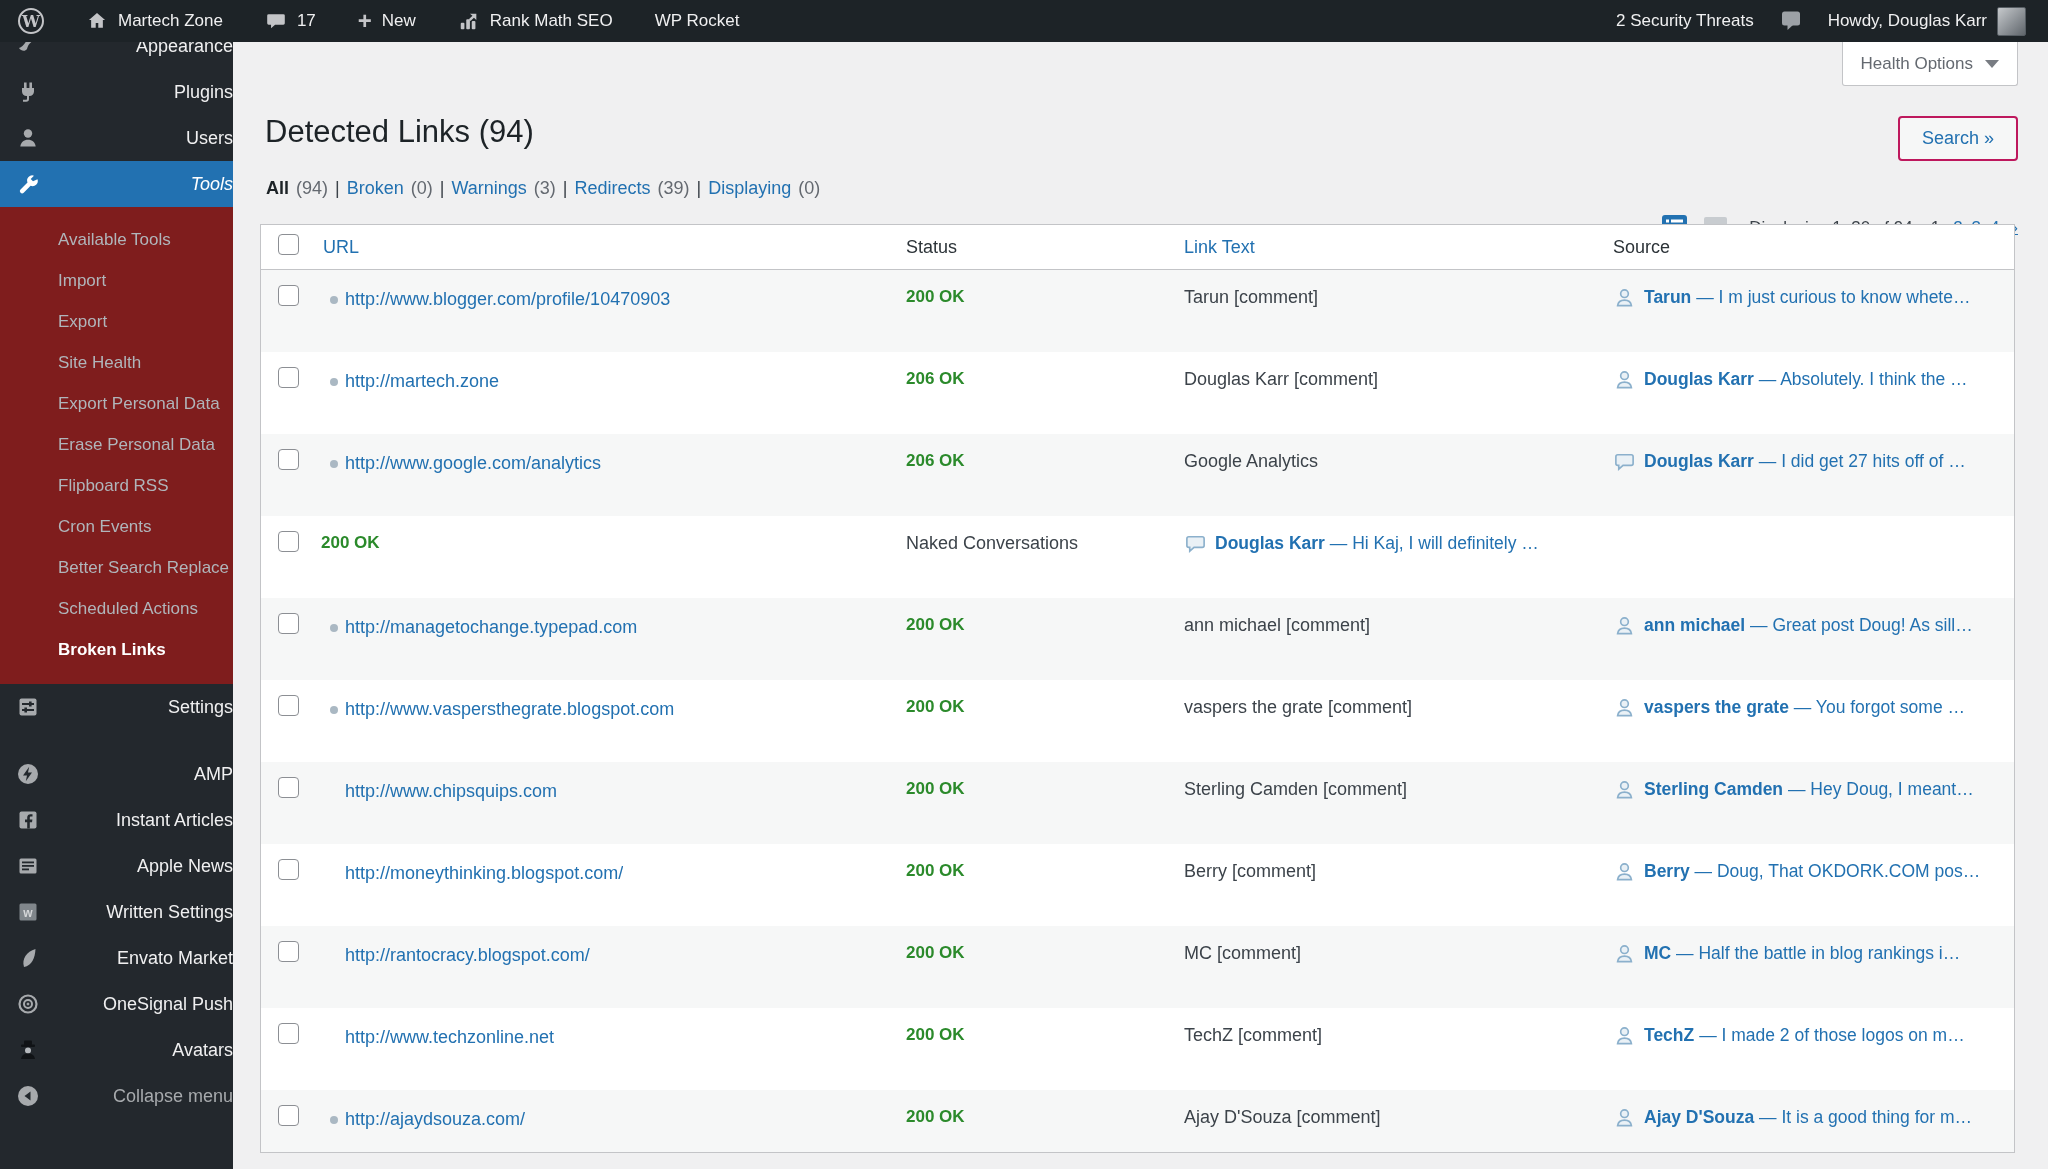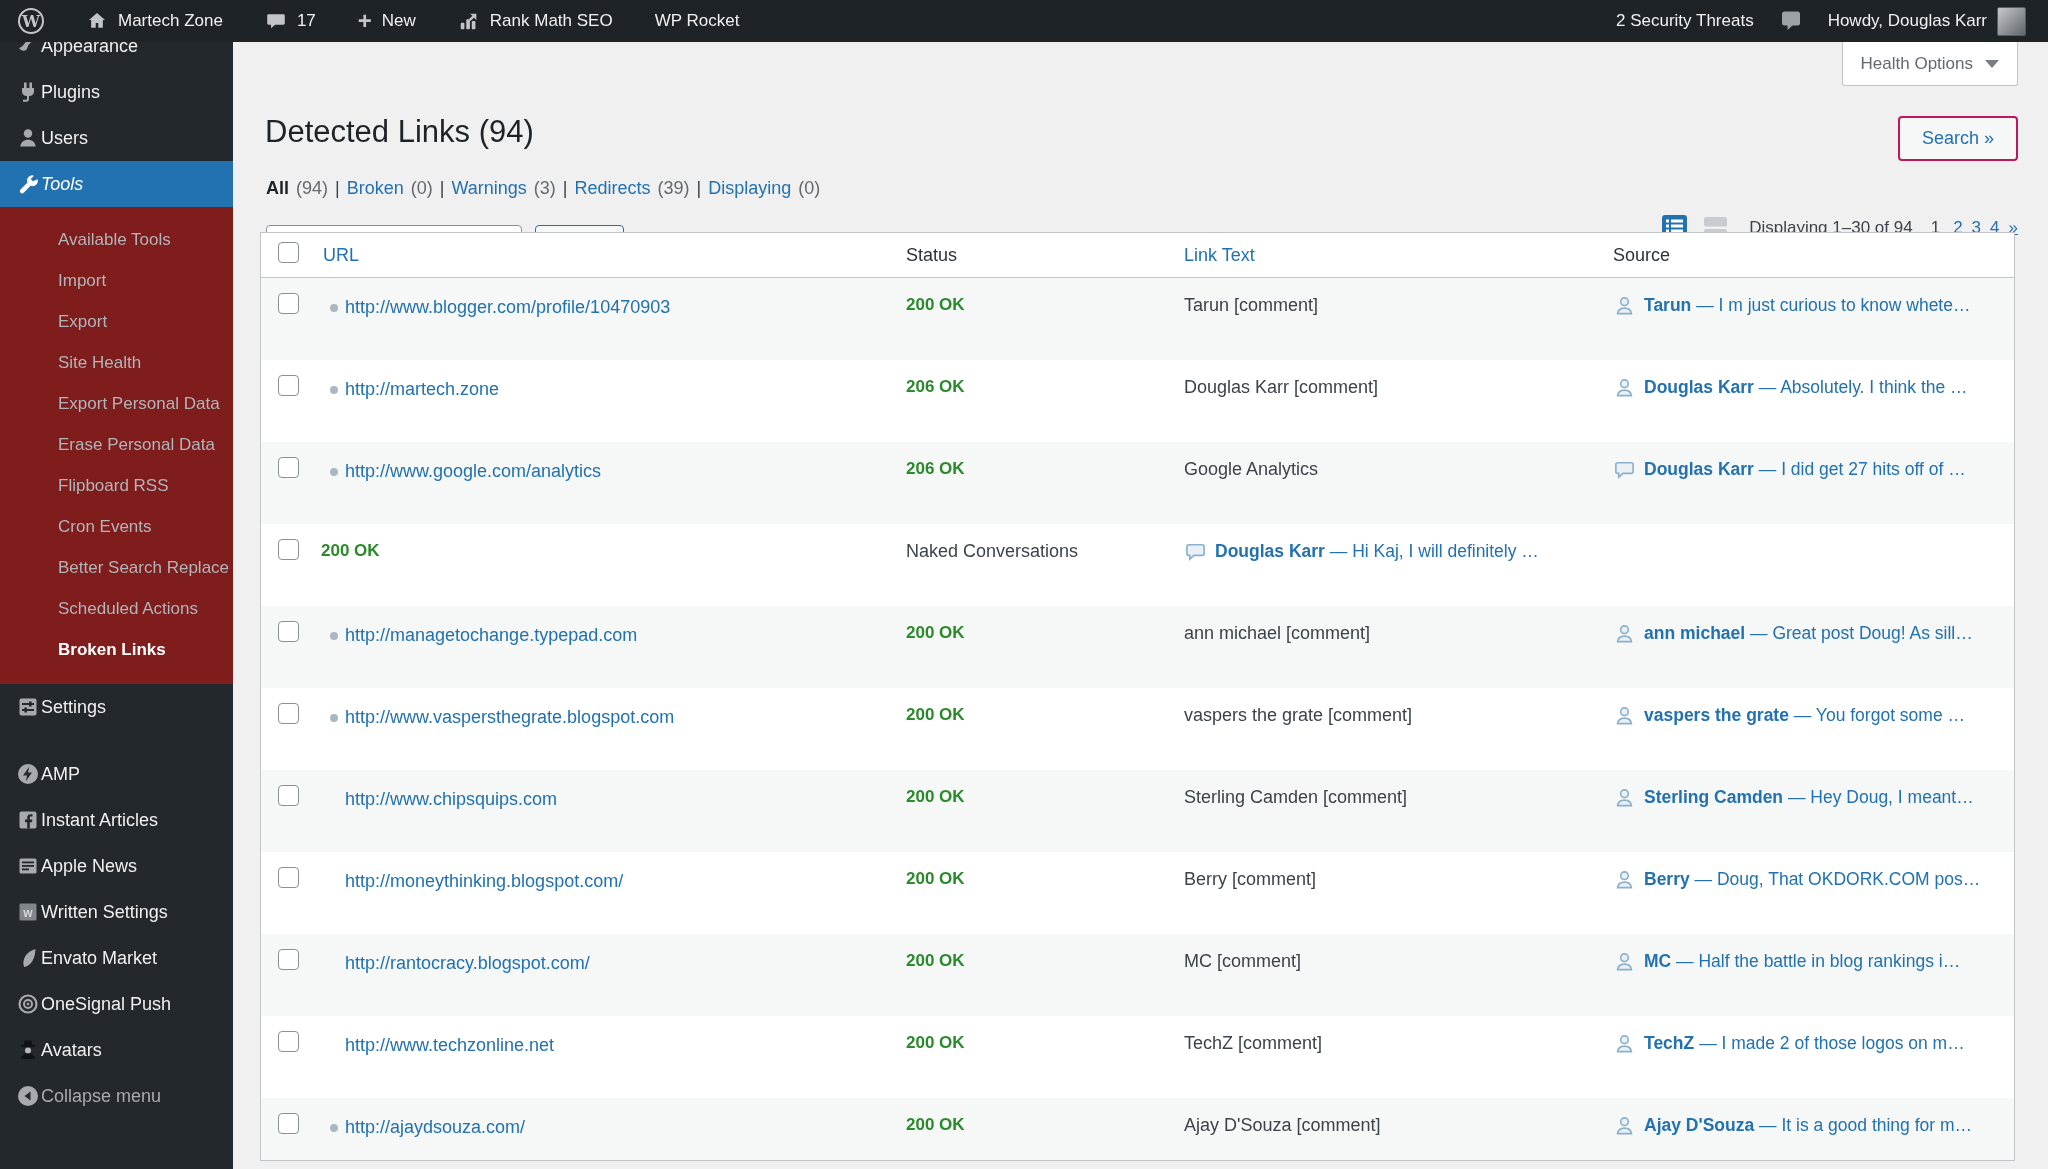--- a/index.html
+++ b/index.html
@@ -16,21 +16,21 @@
            display:flex;align-items:center;justify-content:center;font-family:"DejaVu Serif",serif;
            font-size:16px;font-weight:bold;box-sizing:border-box;}
   .ab-icon{display:flex;align-items:center;}
   .avatar{width:27px;height:27px;border-radius:2px;border:1px solid #565d63;
           background:linear-gradient(135deg,#c6c9cc 0%,#8d9297 55%,#5f656b 100%);}
 
   
   .sidebar{position:absolute;top:42px;left:0;width:233px;height:1127px;background:#23282d;overflow:hidden;}
   .menu{margin-top:-19px;}
   .menu-item{display:flex;align-items:center;gap:0;height:46px;padding-left:15px;
-             color:#f0f0f1;font-size:18px;cursor:pointer;position:relative;}
+             color:#f0f0f1;font-size:18px;cursor:pointer;position:relative;justify-content:space-between;}
   .mi-icon{width:26px;display:flex;justify-content:center;align-items:center;color:#a7aaad;flex:none;}
   .menu-item.active{background:#2271b1;color:#fff;font-style:italic;}
   .menu-item.active .mi-icon{color:#fff;}
   .menu-item.active::after{content:"";position:absolute;left:233px;top:50%;margin-top:-9px;
      border-top:9px solid transparent;border-bottom:9px solid transparent;border-left:9px solid #2271b1;}
   .submenu{background:#7f1d1d;padding:12px 0 14px;}
   .submenu-item{height:41px;line-height:41px;padding-left:58px;color:#b0b5ba;font-size:17px;cursor:pointer;}
   .submenu-item.current{color:#fff;font-weight:bold;}
   .menu-gap{height:21px;}
 
@@ -61,21 +61,21 @@
       border-radius:4px;color:#2271b1;font-size:18px;cursor:pointer;}
 
   .list-controls{position:absolute;right:30px;top:172px;display:flex;align-items:center;gap:14px;}
   .view-icon{width:27px;height:27px;cursor:pointer;display:flex;}
   .displaying{font-size:17px;color:#3c434a;margin-left:6px;white-space:nowrap;}
   .pagination{display:flex;align-items:center;gap:9px;font-size:17px;margin-left:4px;}
   .page-current{color:#3c434a;}
   .page-link{color:#2271b1;text-decoration:underline;cursor:pointer;}
 
   
-  .links-table{position:absolute;left:27px;top:190px;width:1755px;height:929px;background:#fff;
+  .links-table{position:absolute;left:27px;top:182px;width:1755px;height:929px;background:#fff;
       border:1px solid #c3c4c7;box-sizing:border-box;overflow:hidden;}
   .grid-row{display:grid;grid-template-columns:60px 585px 278px 429px 1fr;}
   .thead{height:44px;border-bottom:1px solid #c3c4c7;background:#fff;font-size:18px;align-items:center;}
   .th{color:#2c3338;}
   .th.sortable{color:#2271b1;cursor:pointer;}
   .th-cb{padding-left:17px;}
   .th-url{padding-left:2px;}
   .tr{height:82px;align-items:start;}
   .tr:nth-child(odd){background:#f6f7f7;}
   .cell{padding-top:17px;white-space:nowrap;overflow:hidden;}

